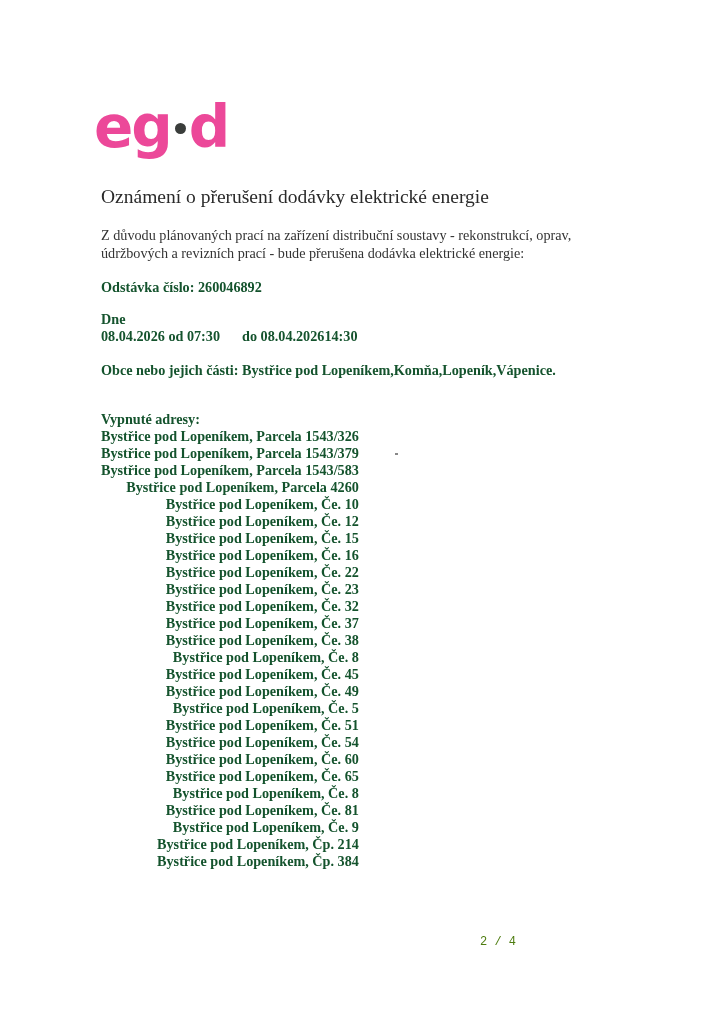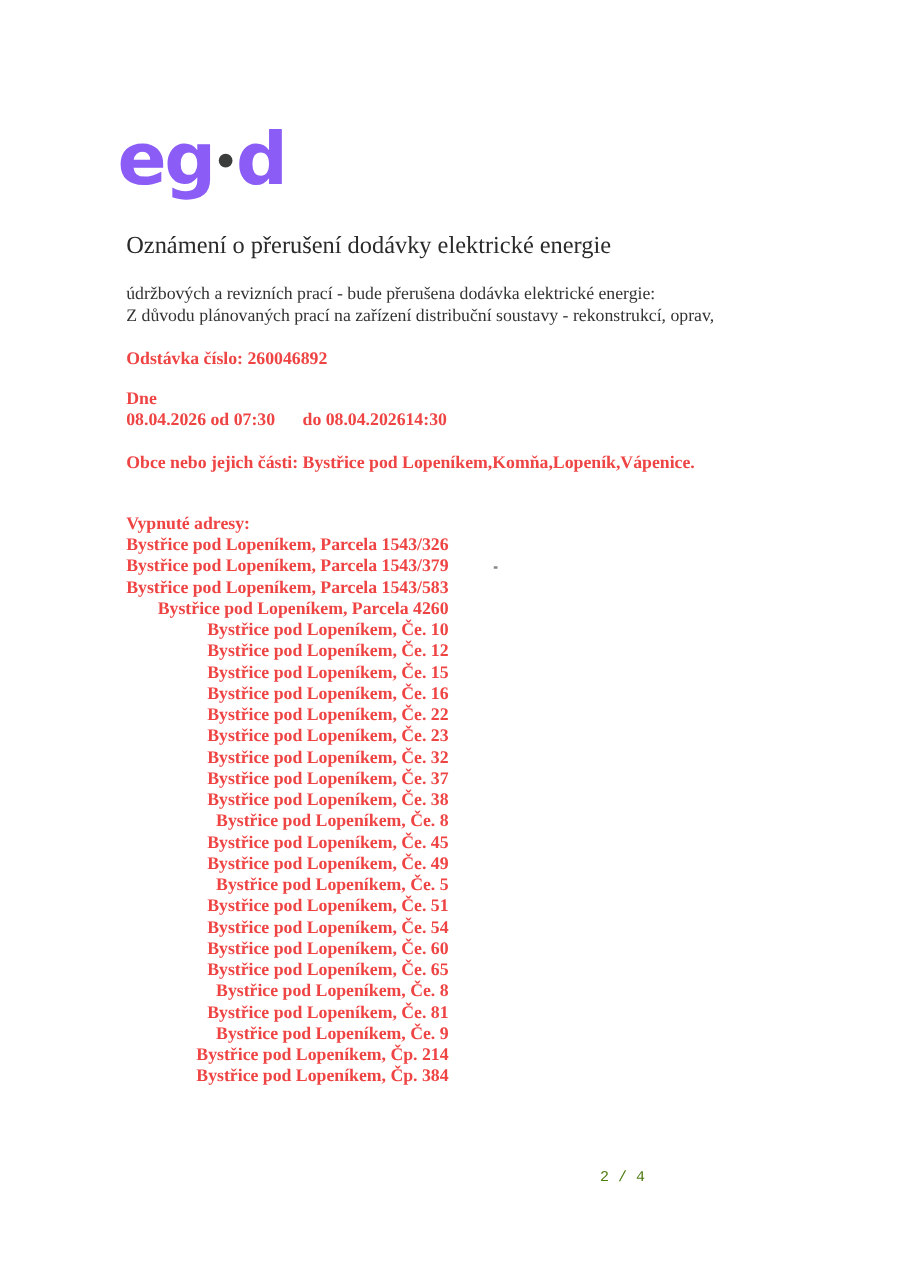--- a/index.html
+++ b/index.html
@@ -16,21 +16,21 @@
       color: #2a2a2a;
     }
     .logo {
       position: absolute;
       left: 94px;
       top: 98px;
       font-family: "DejaVu Sans", sans-serif;
       font-weight: bold;
       font-size: 58px;
       letter-spacing: -2px;
-      color: #8b5cf6;
+      color: #ec4899;
       line-height: 1;
     }
     .logo .dot {
       display: inline-block;
       width: 11px;
       height: 11px;
       background: #3a3d3b;
       border-radius: 50%;
       margin: 0 3px 0 4px;
       vertical-align: 13px;
@@ -53,21 +53,21 @@
       line-height: 18px;
       color: #333;
       width: 520px;
     }
     .block {
       position: absolute;
       left: 101px;
       font-size: 14.2px;
       line-height: 17px;
       font-weight: bold;
-      color: #ef4444;
+      color: #14532d;
       white-space: nowrap;
     }
     .outage-no { top: 279px; }
     .date-block { top: 311px; }
     .date-row span + span { margin-left: 22px; }
     .area-block { top: 362px; }
     .addr-block { top: 411px; }
     .addr-list { margin: 0; padding: 0; list-style: none; }
     .addr-list li { height: 17px; text-align: right; }
     .speck {
@@ -88,22 +88,22 @@
     }
   </style>
 </head>
 <body>
 
 <div class="logo"><span>eg</span><span class="dot"></span><span>d</span></div>
 
 <h1 class="title">Oznámení o přerušení dodávky elektrické energie</h1>
 
 <div class="intro">
+  <div>Z důvodu plánovaných prací na zařízení distribuční soustavy - rekonstrukcí, oprav,</div>
   <div>údržbových a revizních prací - bude přerušena dodávka elektrické energie:</div>
-  <div>Z důvodu plánovaných prací na zařízení distribuční soustavy - rekonstrukcí, oprav,</div>
 </div>
 
 <div class="block outage-no">Odstávka číslo: 260046892</div>
 
 <div class="block date-block">
   <div>Dne</div>
   <div class="date-row">
     <span>08.04.2026 od 07:30</span><span>do 08.04.202614:30</span>
   </div>
 </div>

